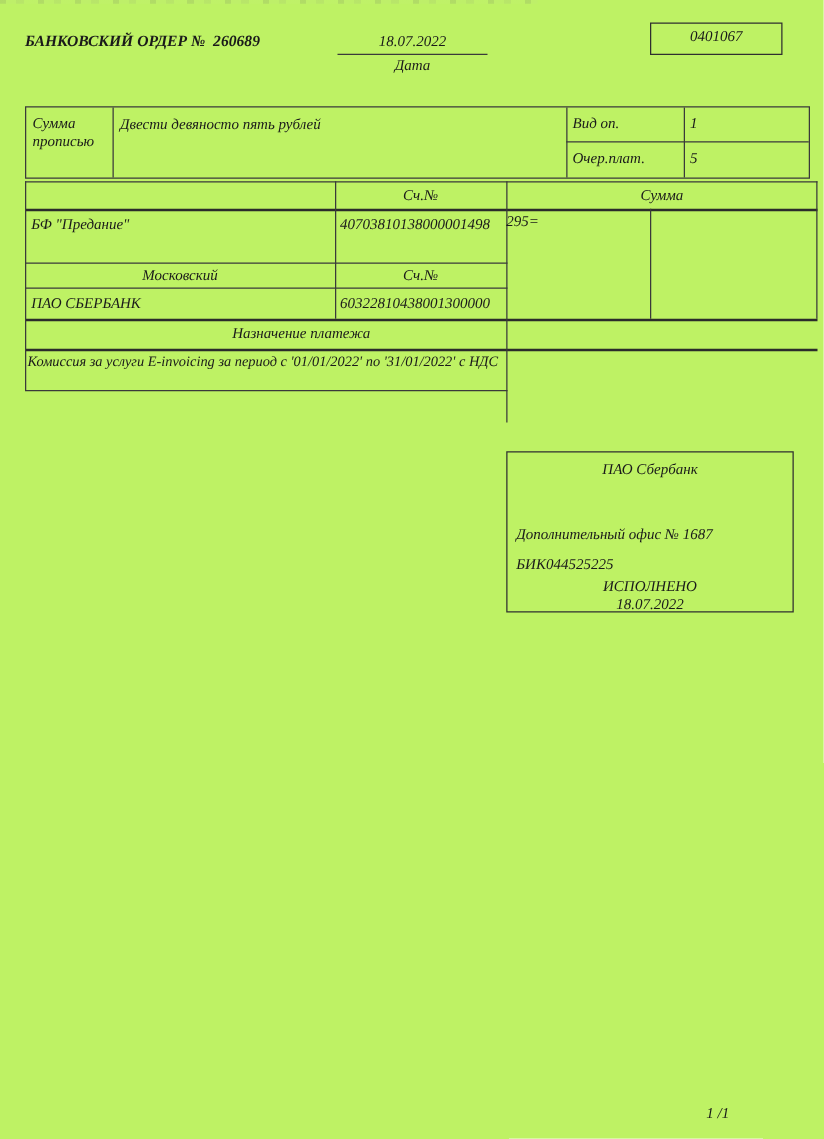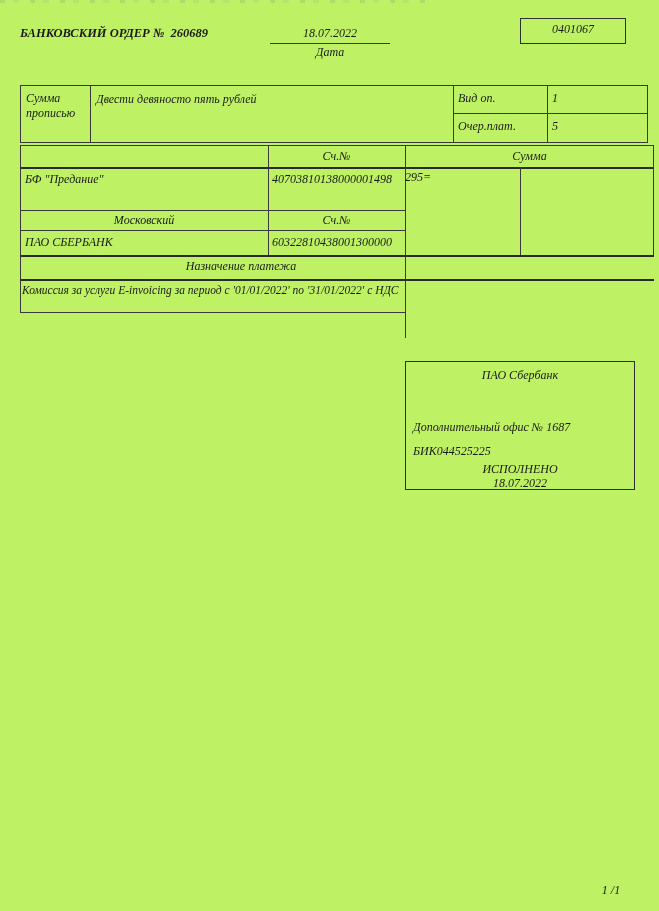--- a/index.html
+++ b/index.html
@@ -71,21 +71,21 @@
   .hline.thick { height: 2px; background: #2b2b2b; }
   .vline2 { position: absolute; background: #3a3a3a; width: 1px; }
 
   
   .stamp-box {
     left: 405px; top: 361px; width: 230px; height: 129px;
     border: 1px solid #2f2f2f;
     box-sizing: border-box;
   }
 
-  .footer-page { left: 591px; top: 883px; width: 40px; text-align: center; }
+  .footer-page { left: 565px; top: 883px; width: 40px; }
 </style>
 </head>
 <body>
 
 <div class="page">
 
   <div class="abs scan-artifact"></div>
 
   <div class="abs doc-title bold">БАНКОВСКИЙ ОРДЕР №  260689</div>
 

